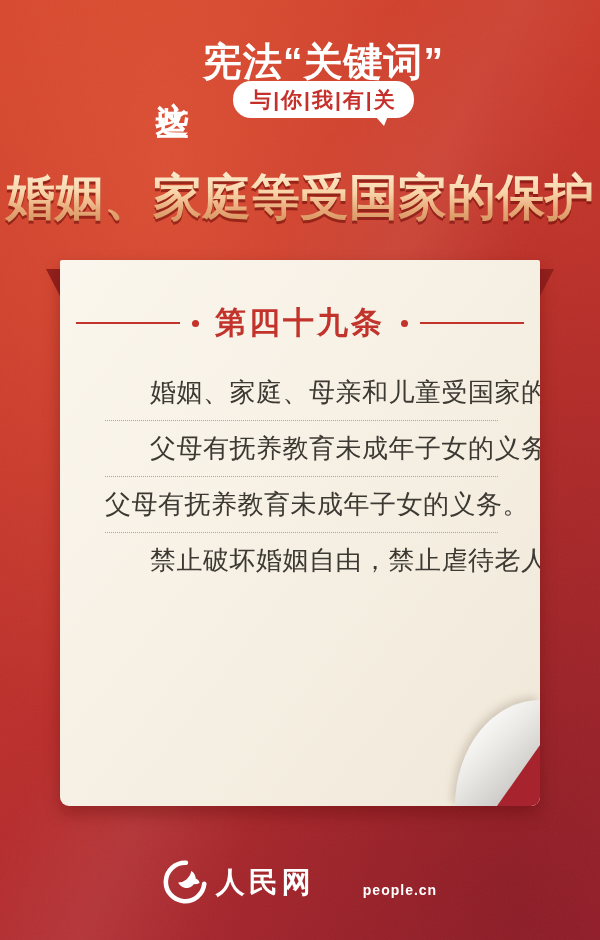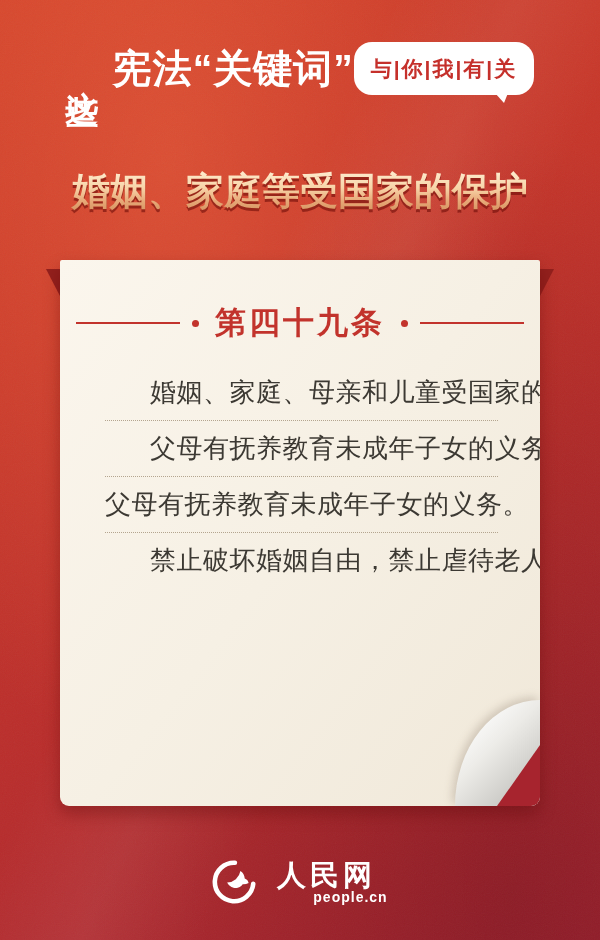--- a/index.html
+++ b/index.html
@@ -16,30 +16,30 @@
   }
   .sheen{position:absolute;inset:0;pointer-events:none;
     background:linear-gradient(115deg,transparent 38%,rgba(255,255,255,.06) 50%,transparent 62%);}
   .noise{position:absolute;inset:0;opacity:.05;pointer-events:none;}
 
   
   .header{position:absolute;top:42px;left:0;width:100%;
     display:flex;justify-content:center;align-items:center;gap:14px;z-index:5;}
   .vertical-label{writing-mode:vertical-rl;color:#fff;font-weight:700;
     font-size:33px;line-height:1;letter-spacing:5px;}
-  .header-main{display:flex;flex-direction:row;align-items:center;}
+  .header-main{display:flex;flex-direction:column;align-items:center;}
   .header-title{color:#ffffff;font-weight:900;font-size:39px;line-height:1;letter-spacing:1px;}
-  .bubble{position:relative;background:#fff;border-radius:18px;padding:15px 17px;
+  .bubble{position:relative;background:#fff;border-radius:18px;padding:7px 17px;
     color:#c5302b;font-weight:900;font-size:21px;letter-spacing:2px;line-height:1.1;}
   .bubble-tail{position:absolute;bottom:-8px;right:26px;width:0;height:0;
     border-left:9px solid transparent;border-right:4px solid transparent;border-top:10px solid #fff;}
 
   
   .headline{position:absolute;top:171px;left:0;width:100%;text-align:center;z-index:5;
-    font-size:38px;font-weight:900;letter-spacing:0px;line-height:1.1;
+    font-size:49px;font-weight:900;letter-spacing:0px;line-height:1.1;
     color:#f4cc9c;text-shadow:0 3px 0 rgba(112,14,8,.65);}
   @supports ((-webkit-background-clip:text) or (background-clip:text)){
     .headline{
       background:linear-gradient(180deg,#fdeccf 0%,#f8d4a8 40%,#e7a877 72%,#d3915e 100%);
       -webkit-background-clip:text;background-clip:text;color:transparent;text-shadow:none;
       filter:drop-shadow(0 3px 0 rgba(112,14,8,.6));}
   }
   .wedge{position:absolute;top:269px;width:15px;height:29px;background:#93201d;z-index:1;}
   .wedge-left{left:46px;clip-path:polygon(0 0,100% 0,100% 100%);}
   .wedge-right{right:46px;clip-path:polygon(0 0,100% 0,0 100%);}
@@ -65,21 +65,21 @@
     background:linear-gradient(135deg,#ffffff 15%,#ecebe7 45%,#cfceca 75%,#b8b7b3 100%);
     border-top-left-radius:100% 100%;
     filter:drop-shadow(-3px -3px 4px rgba(60,40,20,.18));}
   .curl-red{position:absolute;right:0;bottom:0;width:43px;height:61px;background:#a7242e;
     clip-path:polygon(100% 0,100% 100%,0 100%);}
 
   
   .footer{position:absolute;bottom:36px;left:0;width:100%;
     display:flex;justify-content:center;align-items:center;gap:9px;z-index:5;}
   .logo-icon{width:44px;height:44px;flex:0 0 auto;}
-  .logo-text{display:flex;flex-direction:column;align-items:center;line-height:1;justify-content:space-between;}
+  .logo-text{display:flex;flex-direction:row;align-items:center;line-height:1;justify-content:space-between;}
   .logo-cn{color:#fff;font-size:29px;font-weight:700;letter-spacing:4px;
     font-family:"Liberation Serif","DejaVu Serif",serif;}
   .logo-en{color:#fff;font-size:14px;font-weight:700;letter-spacing:1px;margin-top:0;
     align-self:flex-end;padding-left:48px;}
 </style>
 </head>
 <body>
 
 <div class="poster">
   <div class="sheen"></div>

